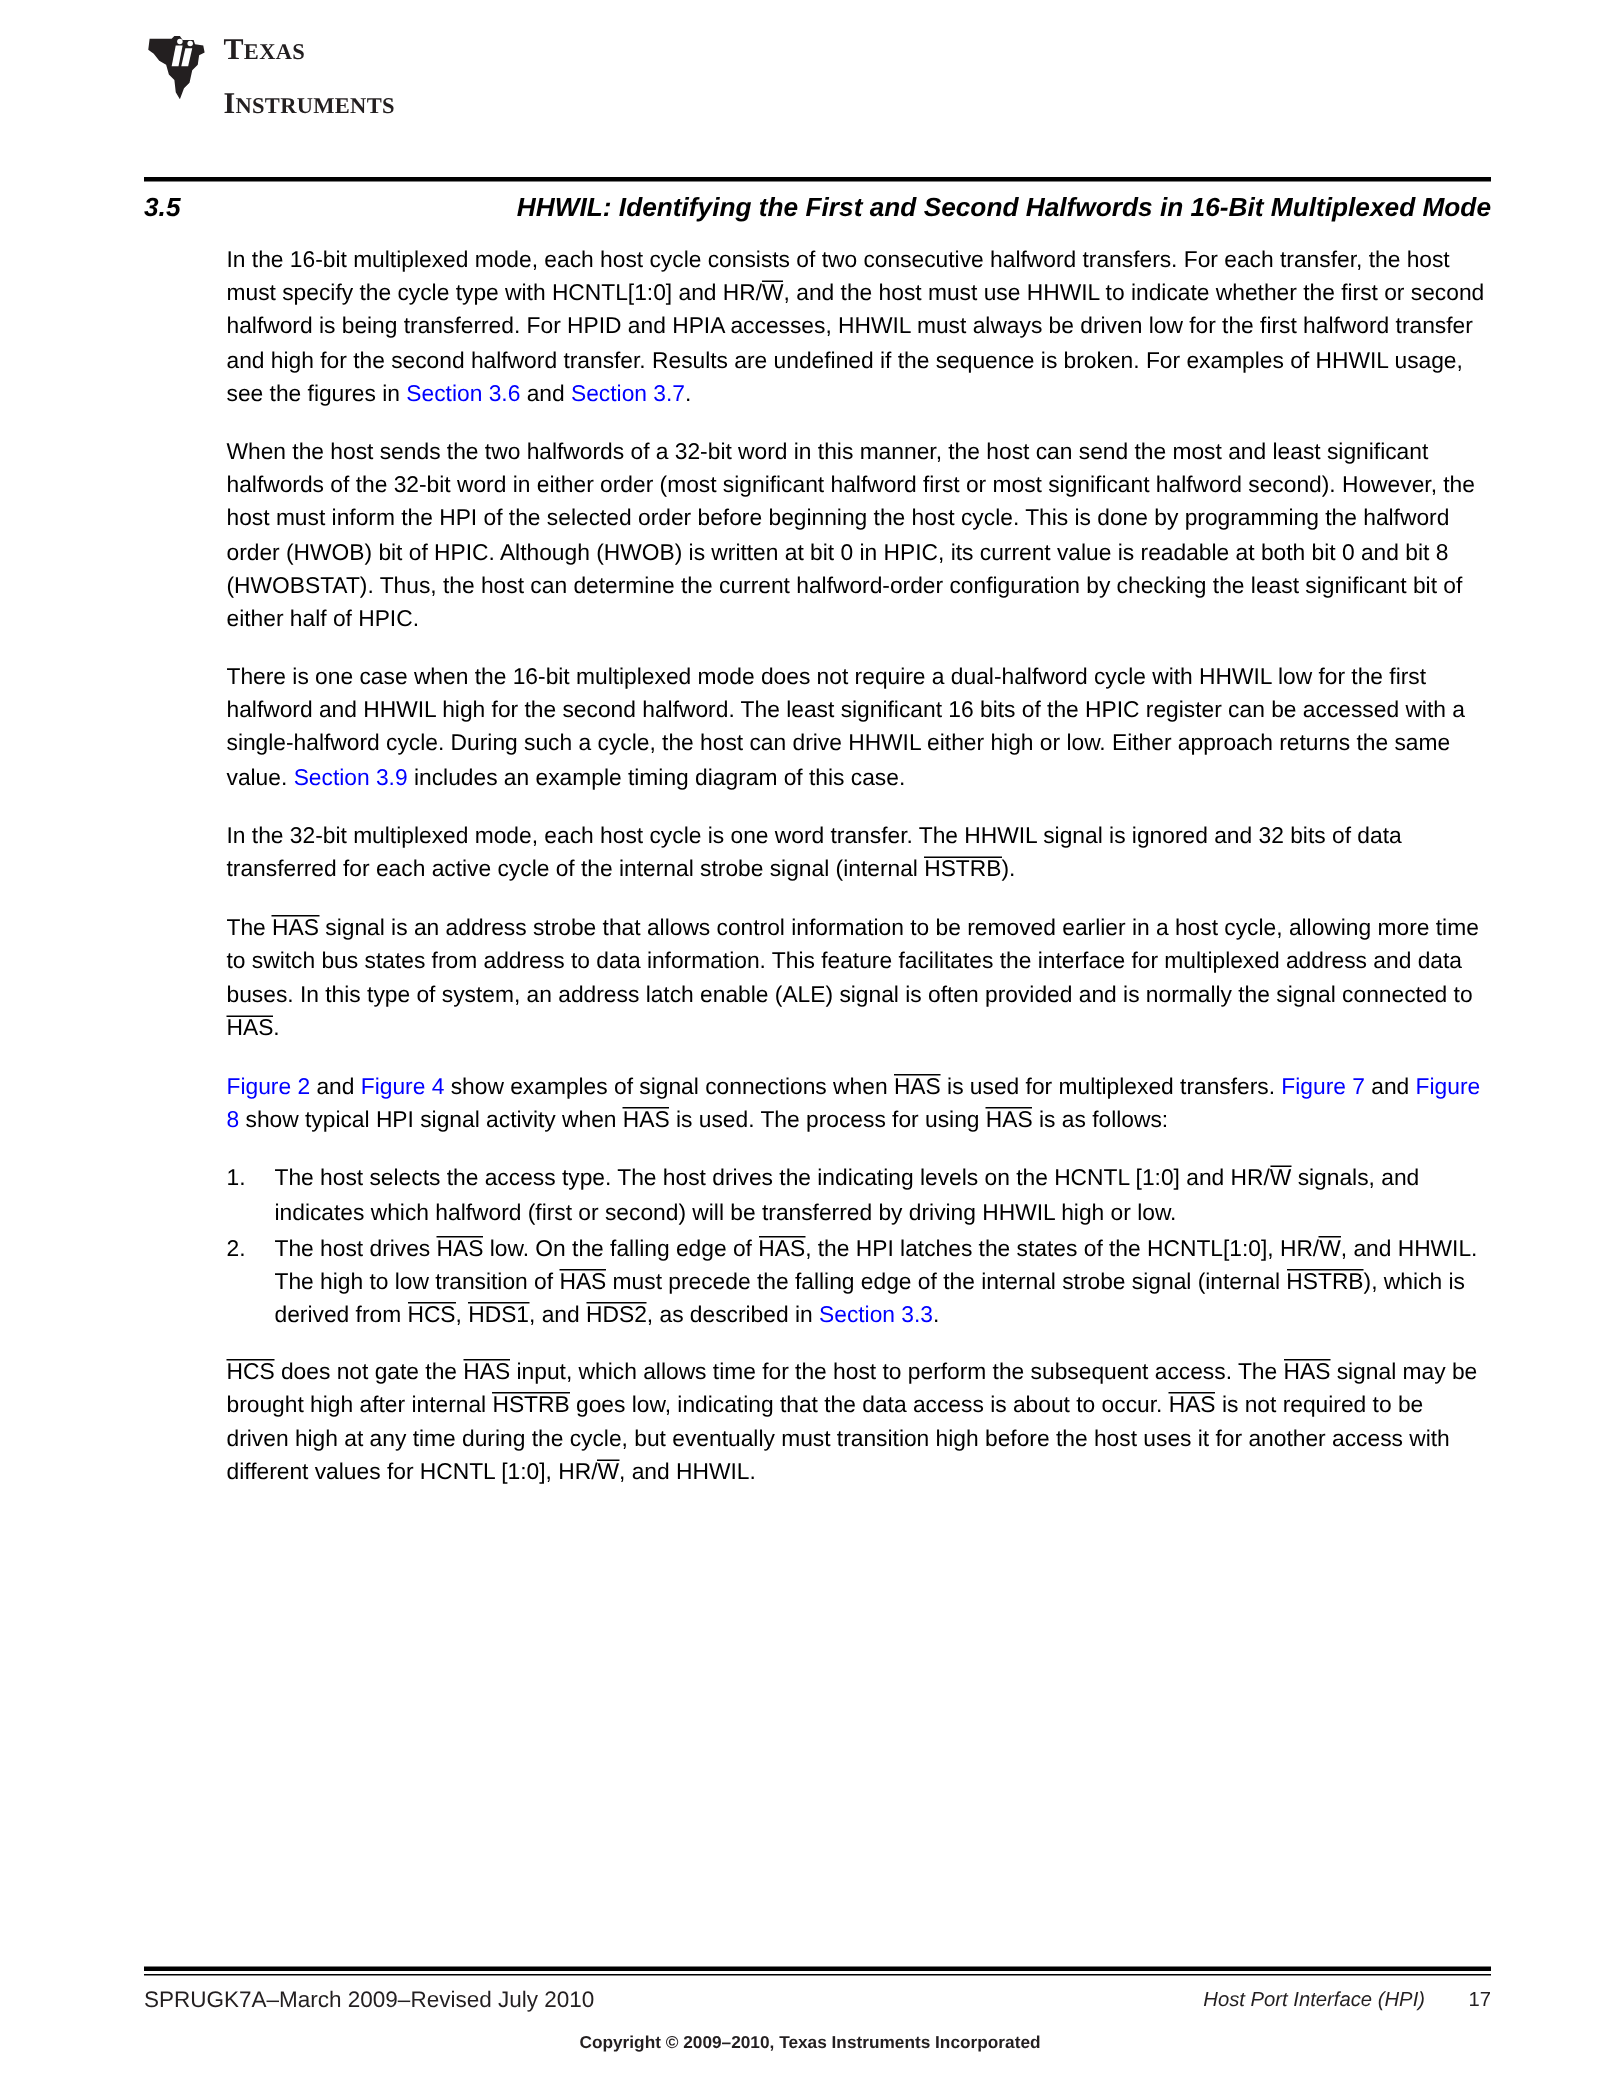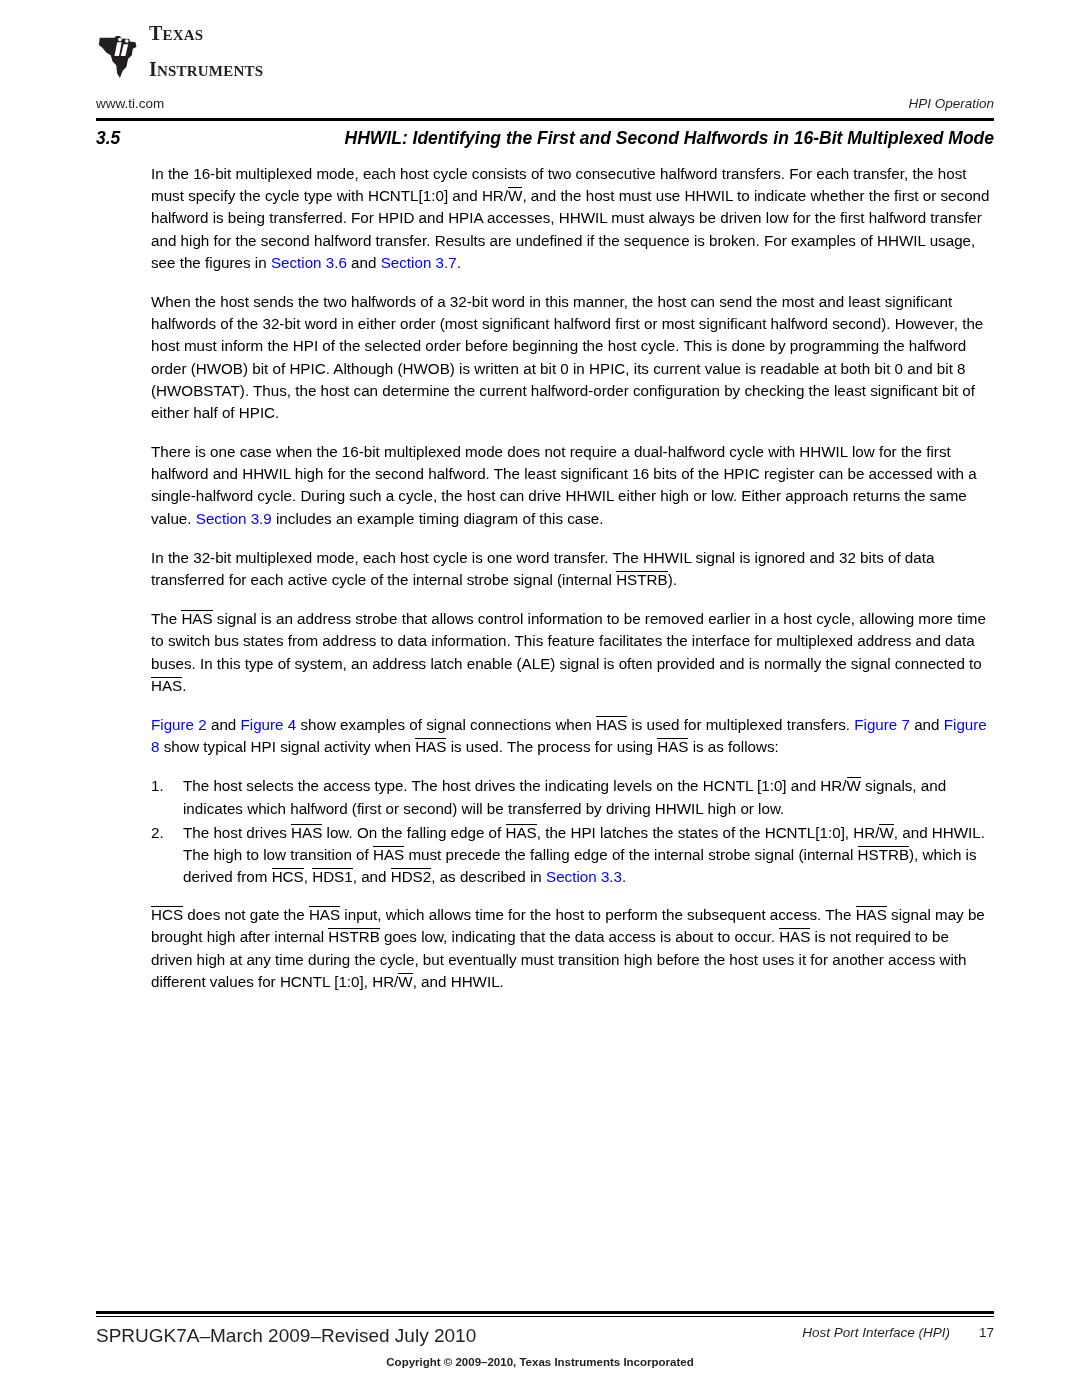--- a/index.html
+++ b/index.html
@@ -22,21 +22,21 @@
     height: 1397px;
     overflow: hidden;
   }
 
   
   .logo-block {
     position: absolute;
     left: 96px;
     top: 22px;
     display: flex;
-    align-items: flex-end;
+    align-items: flex-start;
   }
   .logo-mark {
     width: 46px;
     height: 44px;
     margin-right: 7px;
     margin-top: 1px;
     flex: 0 0 auto;
   }
   .logo-words {
     display: flex;
@@ -171,21 +171,21 @@
   .ftr {
     position: absolute;
     left: 96px;
     top: 1325px;
     width: 898px;
     height: 20px;
   }
   .ftr-left {
     position: absolute;
     left: 0; top: 0;
-    font-size: 19px;
+    font-size: 15px;
     color: #231f20;
   }
   .ftr-mid {
     position: absolute;
     right: 44px; top: 0;
     font-size: 13.5px;
     font-style: italic;
     color: #231f20;
   }
   .ftr-page {
@@ -218,24 +218,20 @@
       <circle fill="#ffffff" cx="52" cy="10" r="4"></circle>
       <path fill="#ffffff" d="M60,20 L70,20 L64,46 L54,46 Z"></path>
       <circle fill="#ffffff" cx="67" cy="13" r="4"></circle>
     </svg>
     <div class="logo-words">
       <span class="logo-texas">T<span class="sc">EXAS</span></span>
       <span class="logo-instruments">I<span class="sc">NSTRUMENTS</span></span>
     </div>
   </div>
 
-  <div class="hdr">
-    <div class="hdr-left">www.ti.com</div>
-    <div class="hdr-right">HPI Operation</div>
-  </div>
   <div class="hdr-rule"></div>
 
   <div class="content">
 
     <h2 class="sec-head">
       <span class="sec-num">3.5</span>
       <span class="sec-title">HHWIL: Identifying the First and Second Halfwords in 16-Bit Multiplexed Mode</span>
     </h2>
 
     <p class="para"><span>In the 16-bit multiplexed mode, each host cycle consists of two consecutive halfword transfers. For each transfer, the host must specify the cycle type with HCNTL[1:0] and HR/</span><span class="ovl">W</span><span>, and the host must use HHWIL to indicate whether the first or second halfword is being transferred. For HPID and HPIA accesses, HHWIL must always be driven low for the first halfword transfer and high for the second halfword transfer. Results are undefined if the sequence is broken. For examples of HHWIL usage, see the figures in </span><a class="xref" href="#">Section 3.6</a><span> and </span><a class="xref" href="#">Section 3.7</a><span>.</span></p>

